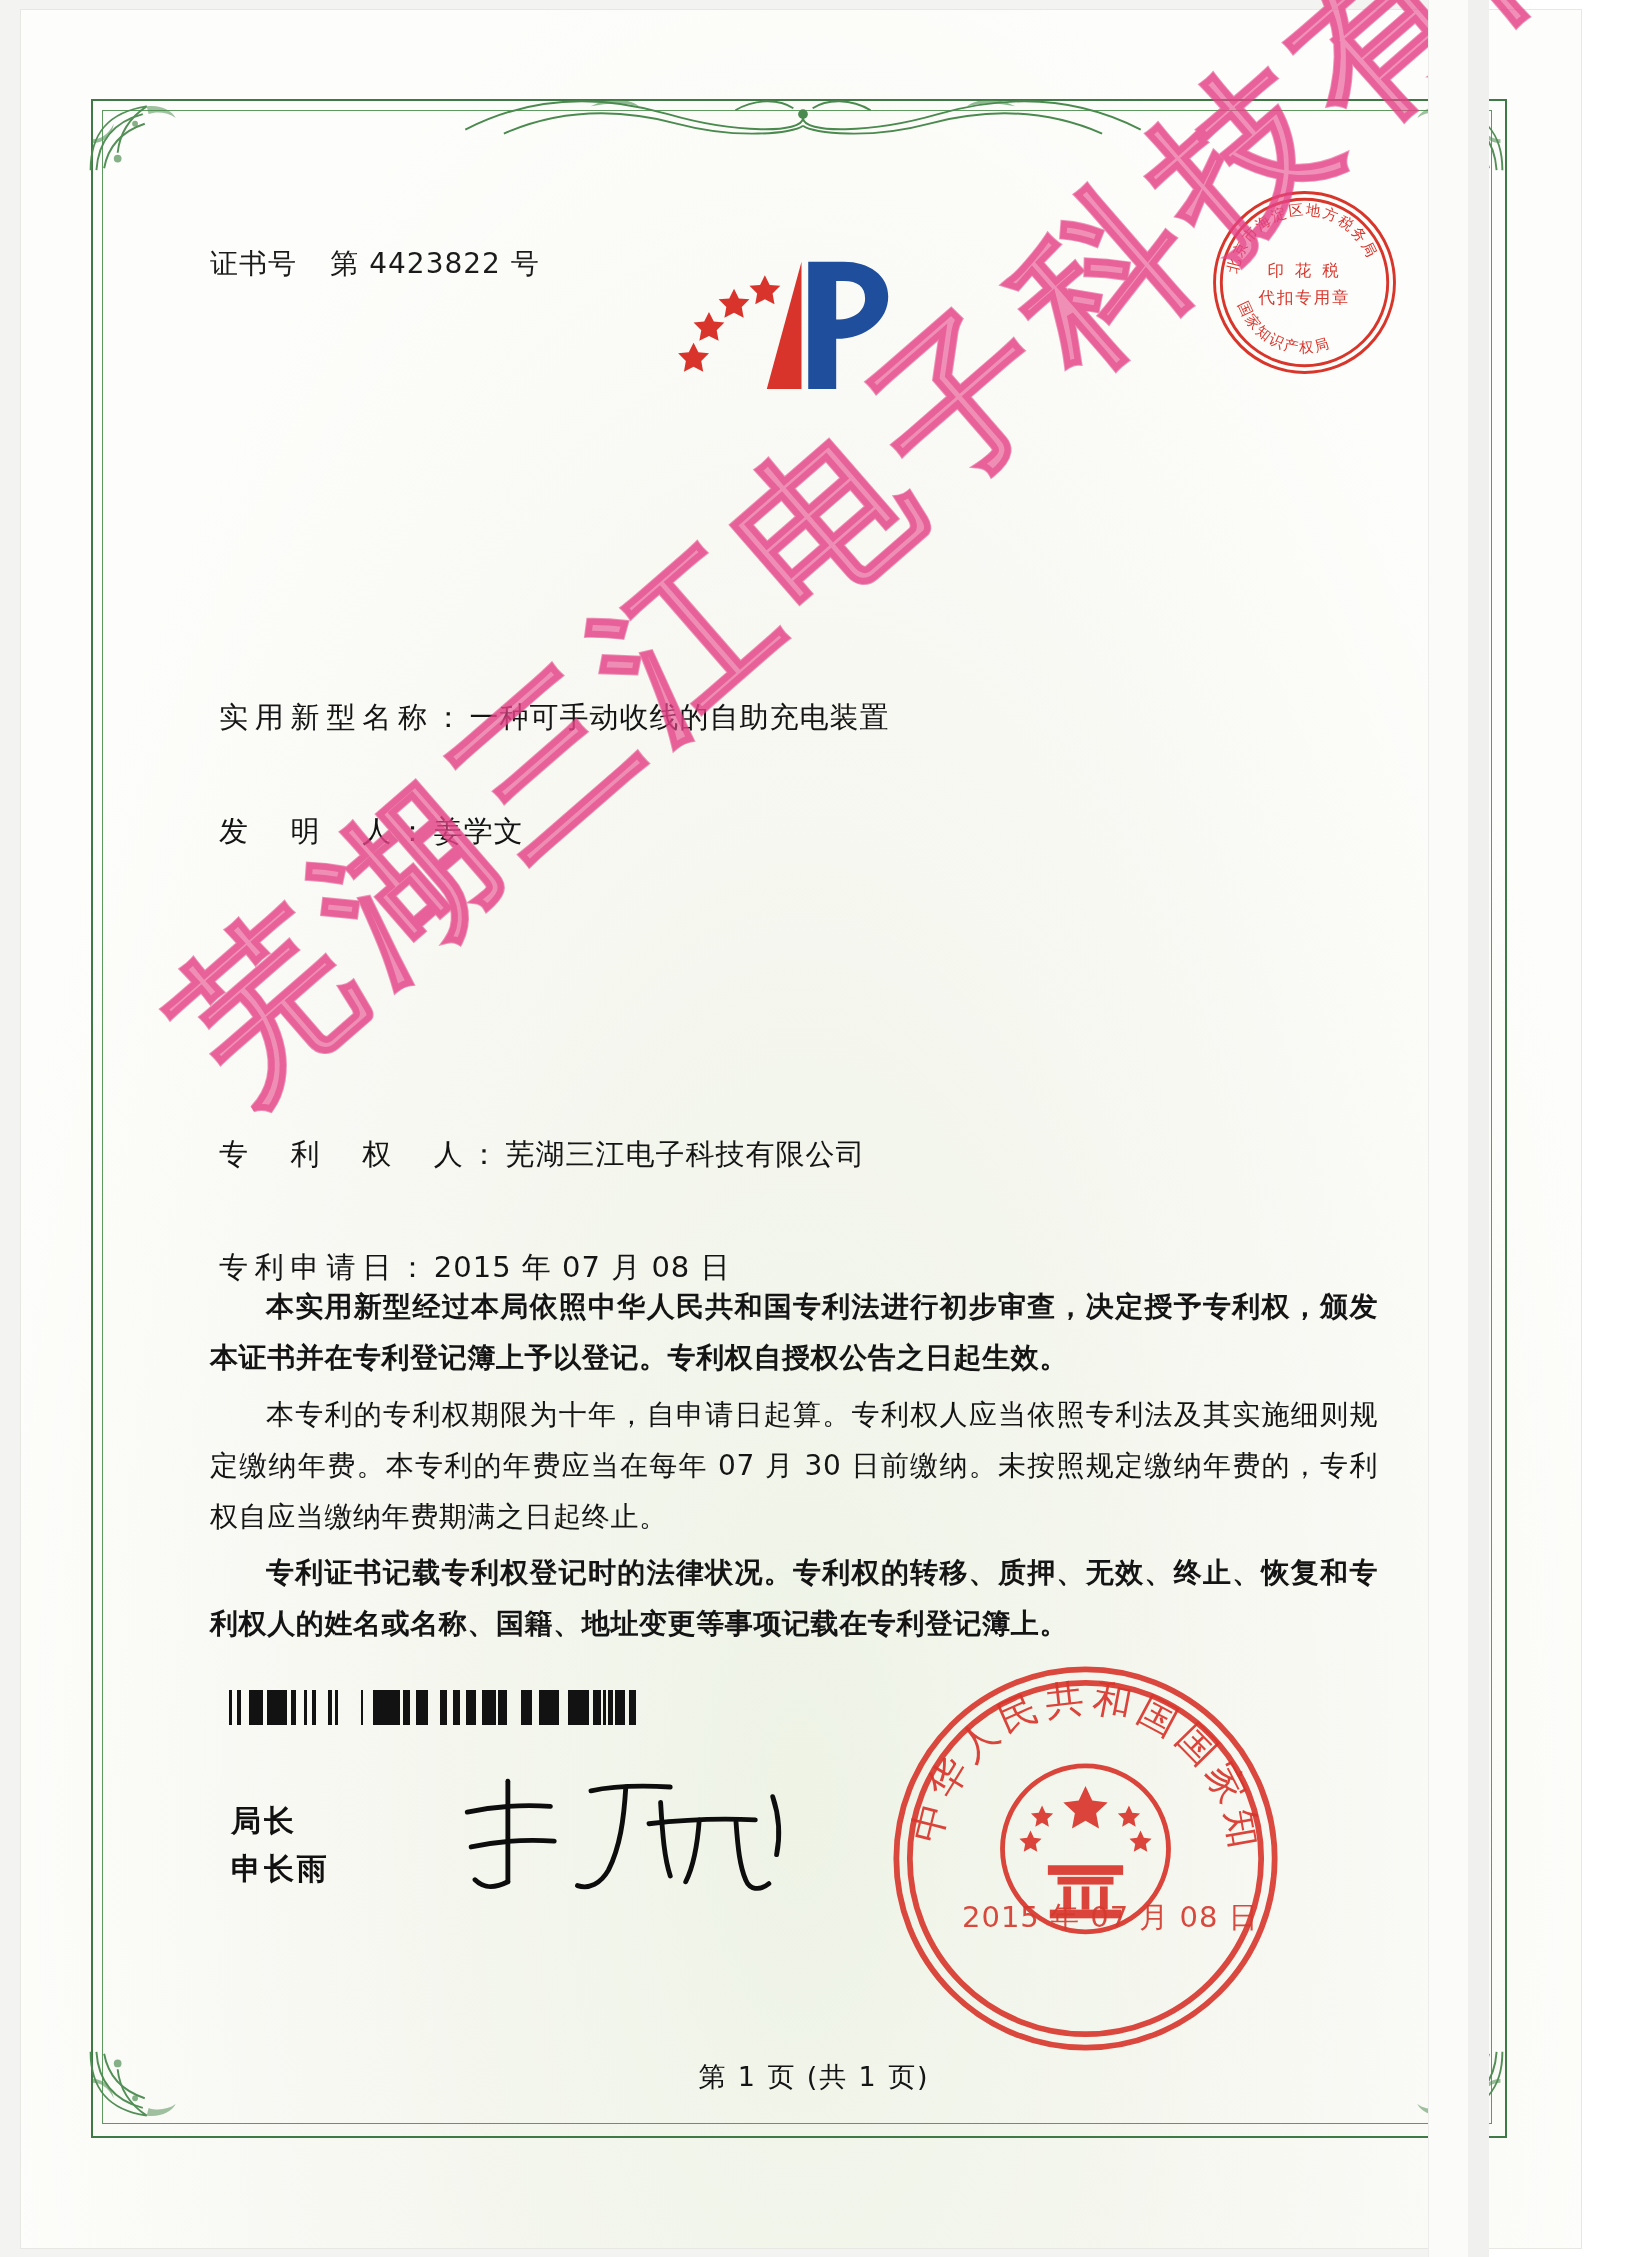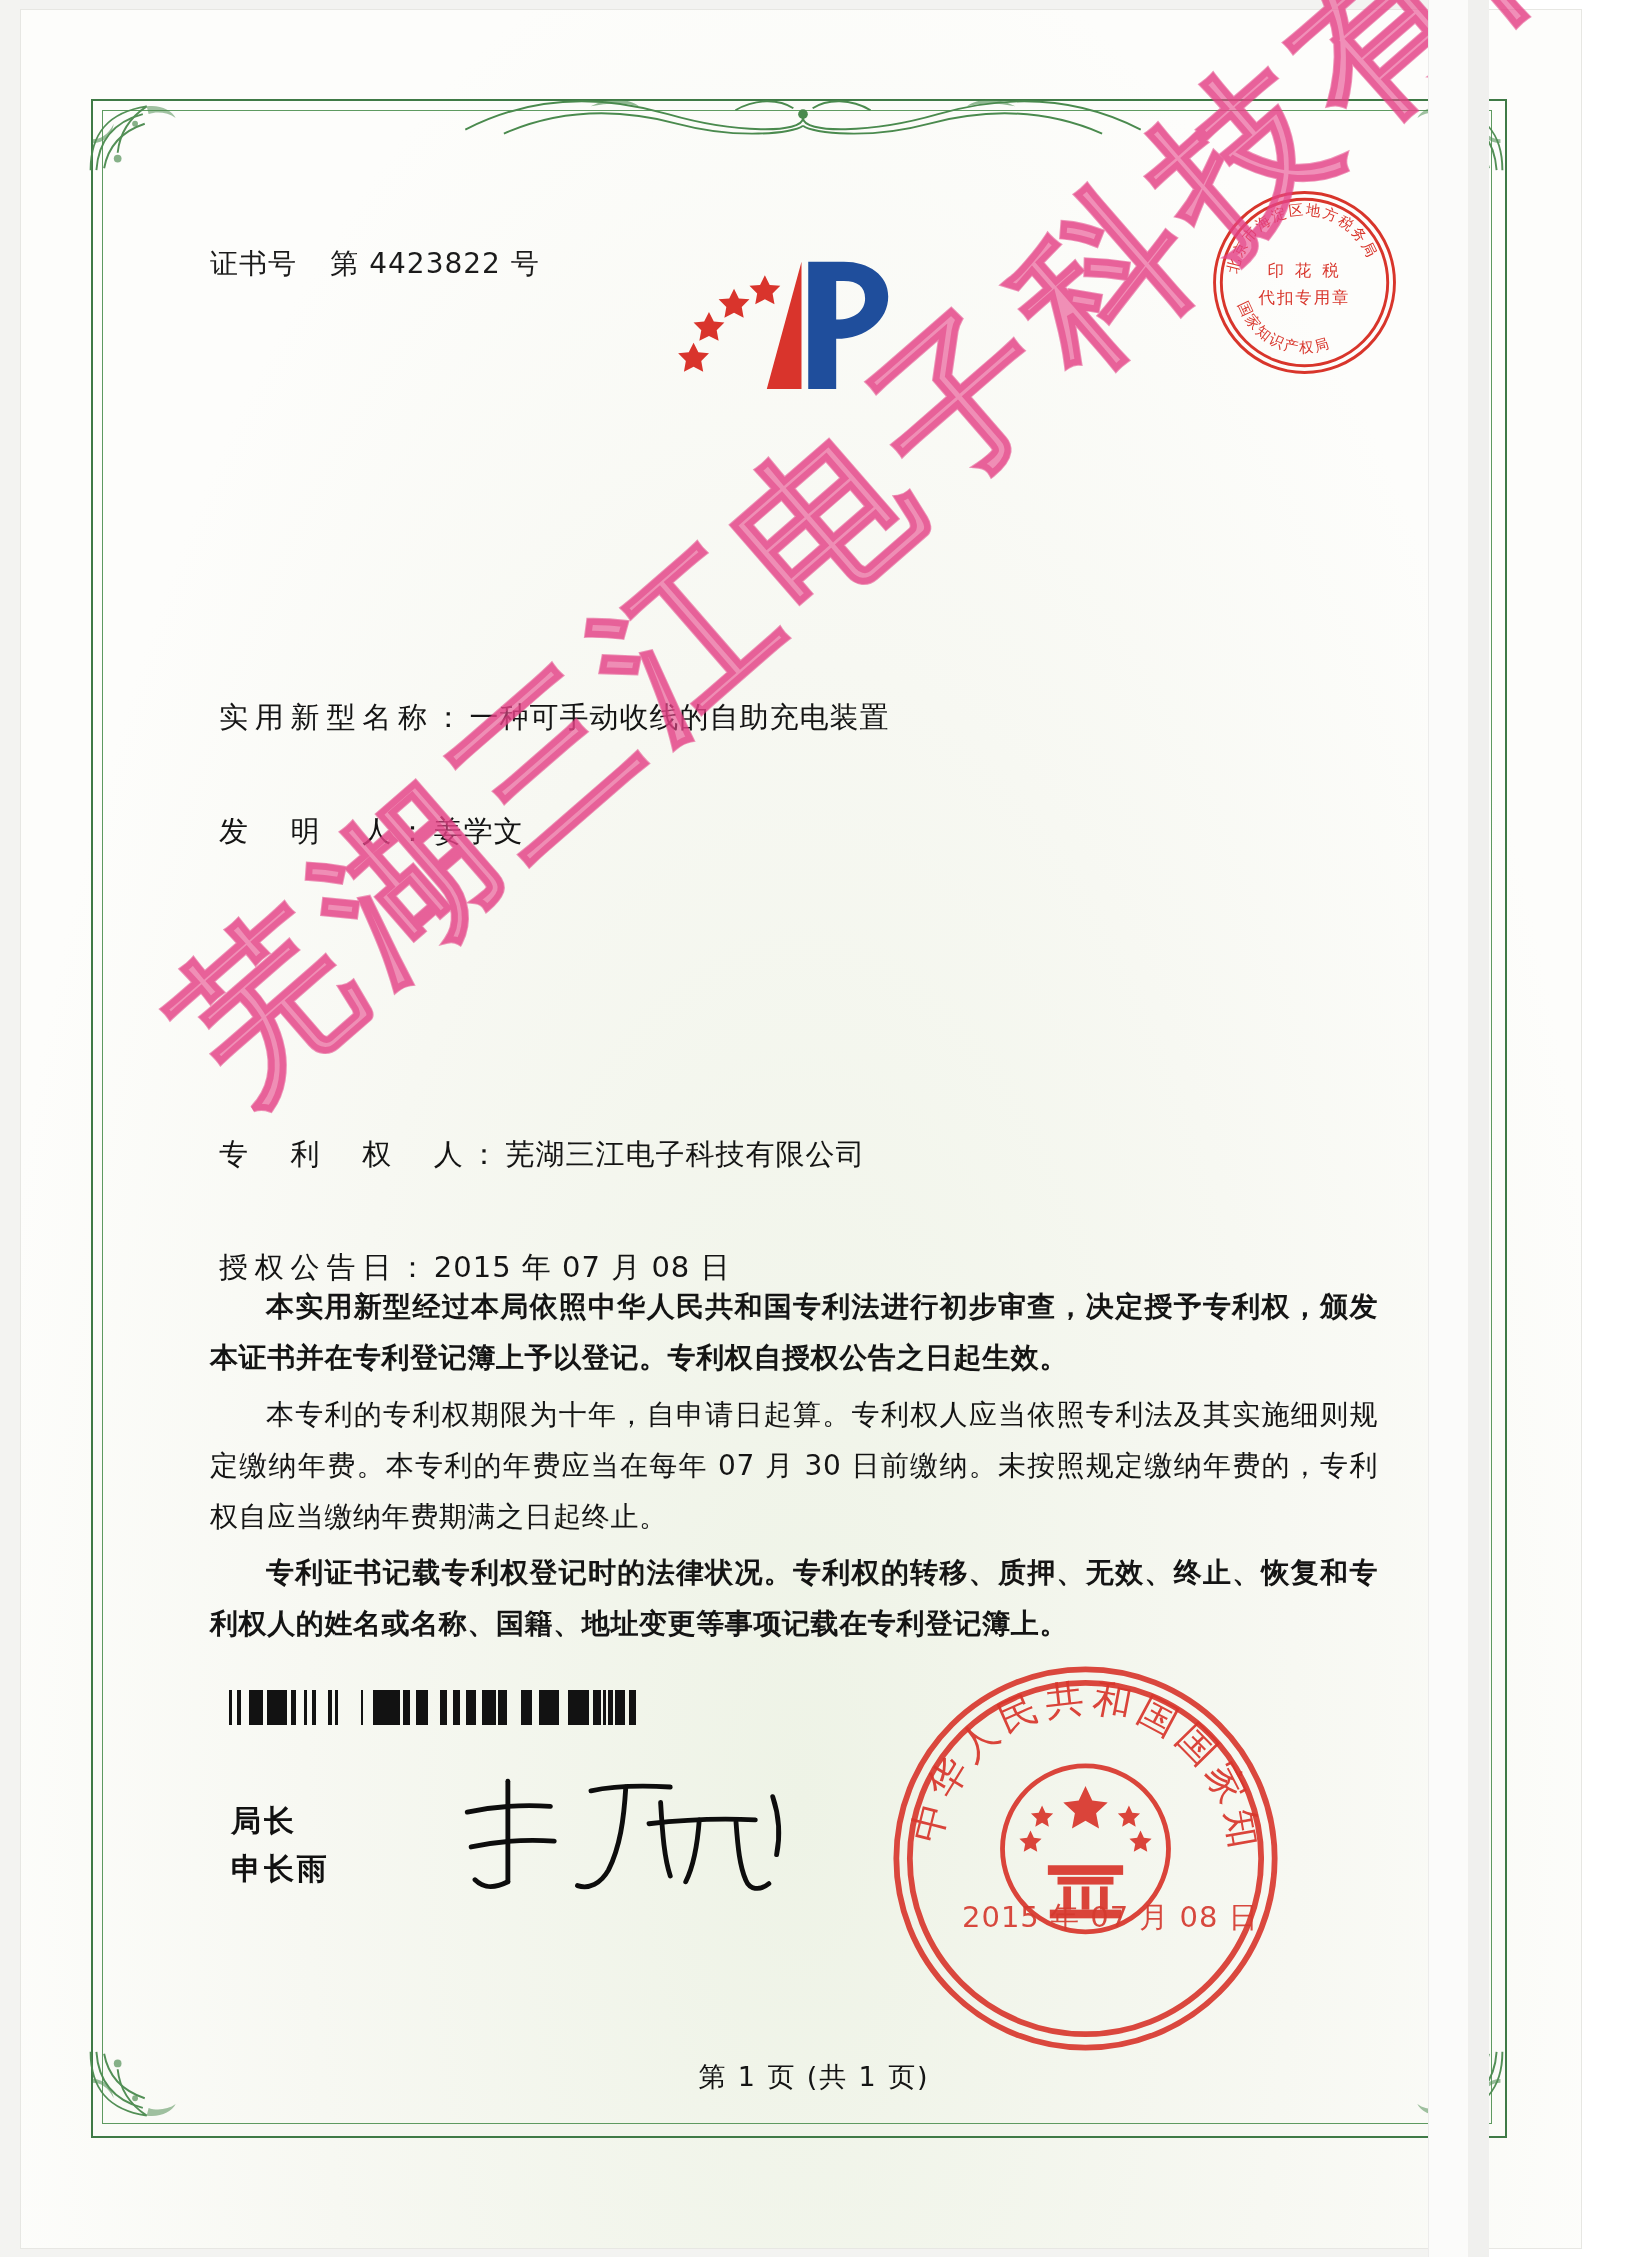--- a/index.html
+++ b/index.html
@@ -360,21 +360,21 @@
     <div class="field" id="f1">
       <span class="lbl">实用新型名称：</span><span class="val">一种可手动收线的自助充电装置</span>
     </div>
     <div class="field" id="f2">
       <span class="lbl">发　明　人：</span><span class="val">姜学文</span>
     </div>
     <div class="field" id="f5">
       <span class="lbl">专　利　权　人：</span><span class="val">芜湖三江电子科技有限公司</span>
     </div>
     <div class="field" id="f6">
-      <span class="lbl">授权公告日：</span><span class="val">2015 年 07 月 08 日</span>
+      <span class="lbl">专利申请日：</span><span class="val">2015 年 07 月 08 日</span>
     </div>
 
     <div class="para" id="p1">本实用新型经过本局依照中华人民共和国专利法进行初步审查，决定授予专利权，颁发本证书并在专利登记簿上予以登记。专利权自授权公告之日起生效。</div>
     <div class="para" id="p2">本专利的专利权期限为十年，自申请日起算。专利权人应当依照专利法及其实施细则规定缴纳年费。本专利的年费应当在每年 07 月 30 日前缴纳。未按照规定缴纳年费的，专利权自应当缴纳年费期满之日起终止。</div>
     <div class="para" id="p3">专利证书记载专利权登记时的法律状况。专利权的转移、质押、无效、终止、恢复和专利权人的姓名或名称、国籍、地址变更等事项记载在专利登记簿上。</div>
 
     <div id="barcode">
         <i style="width: 2.9px; background: rgb(18, 18, 18);"></i>
         <i style="width: 4.8px; background: transparent;"></i>
         <i style="width: 4.8px; background: rgb(18, 18, 18);"></i>

